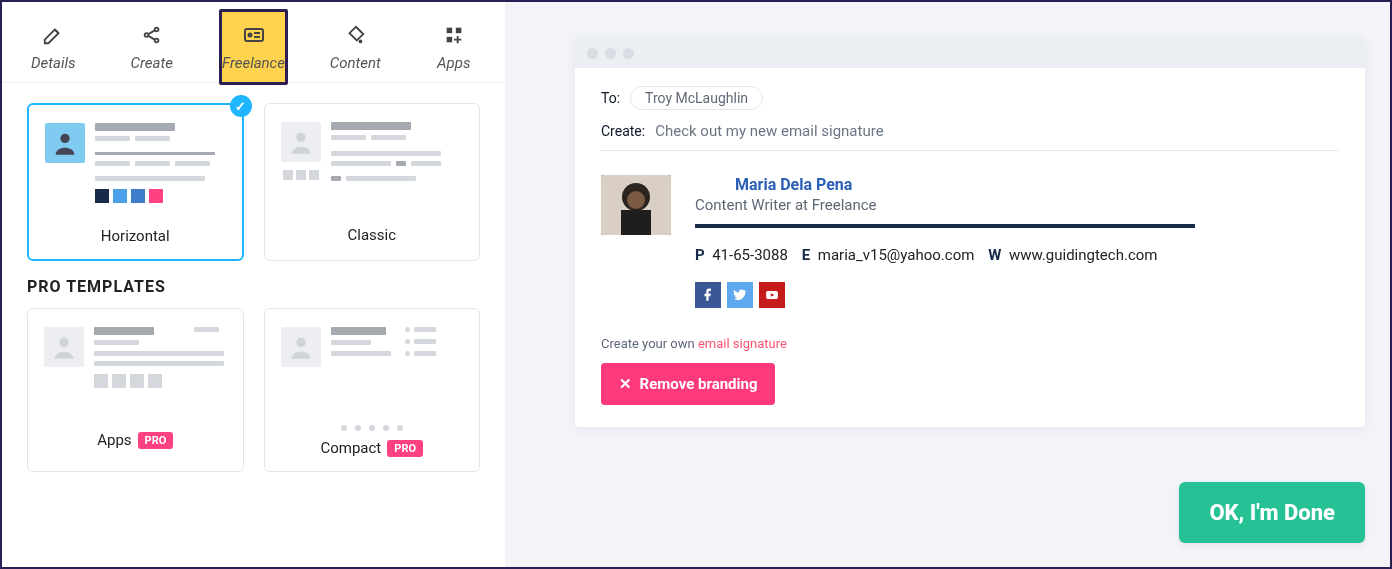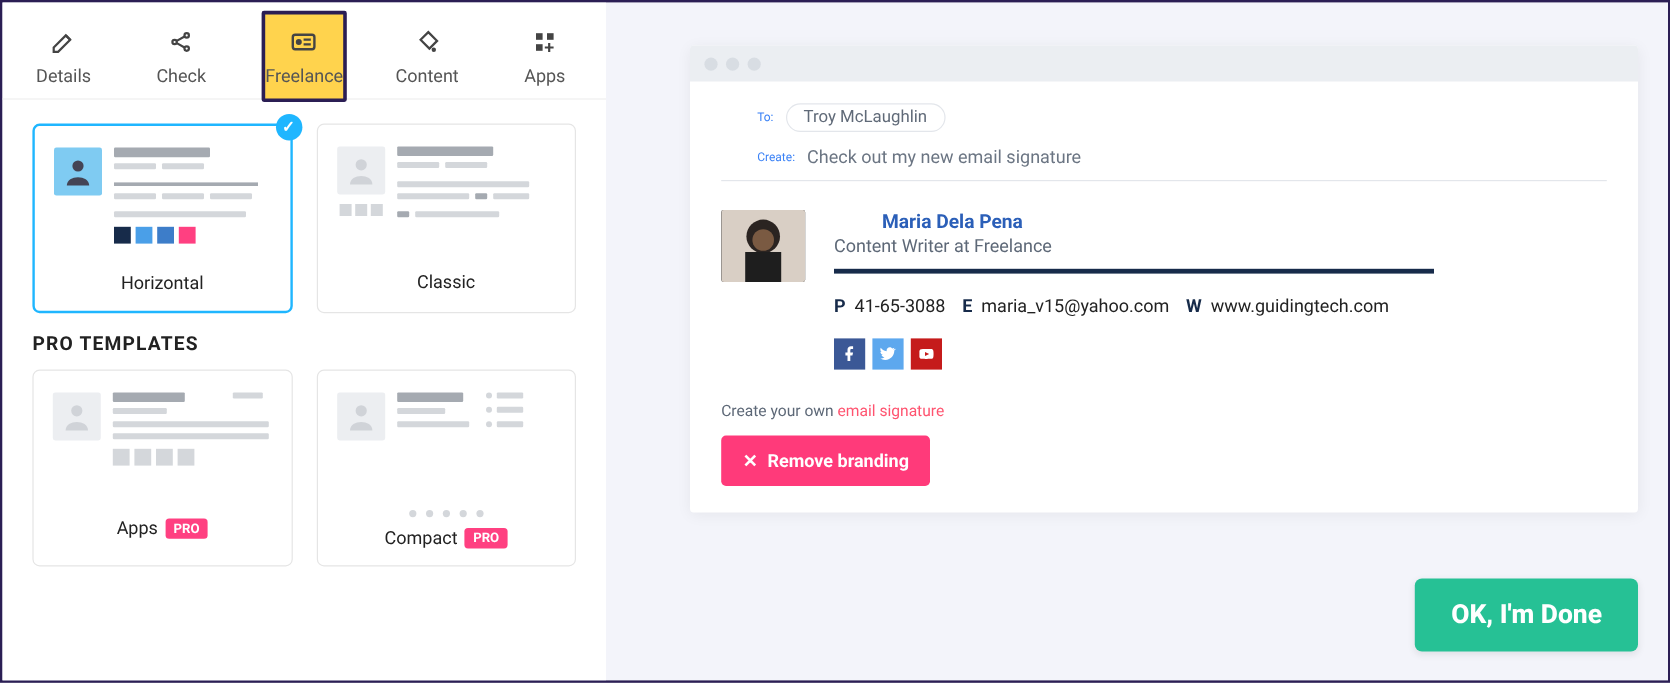--- a/index.html
+++ b/index.html
@@ -9,20 +9,21 @@
     width: 503px;
     background: #fff;
     display: flex;
     flex-direction: column;
   }
   .tabs {
     display: flex;
     padding: 10px 20px 0 20px;
     border-bottom: 1px solid #eee;
     gap: 36px;
+    font-style: italic;
   }
   .tab {
     flex: 1;
     display: flex;
     flex-direction: column;
     align-items: center;
     justify-content: center;
     height: 70px;
     cursor: pointer;
     color: #555;
@@ -102,21 +103,21 @@
   .mail-titlebar{
     background:#ebeef2;
     height:30px;
     display:flex; align-items:center;
     padding:0 12px; gap:7px;
     border-top-left-radius:3px; border-top-right-radius:3px;
   }
   .win-dot{width:11px;height:11px;border-radius:50%;background:#d8dde3;}
   .mail-body{padding: 18px 26px 22px 26px;}
   .mail-row{display:flex;align-items:center;gap:10px;margin-bottom:12px;}
-  .mail-label{color:#3b82f6;font-size:10px;margin-left:30px;}
+  .mail-label{color:#0f172a;font-size:14px;}
   .chip{border:1px solid #e3e6eb;border-radius:15px;padding:3px 14px;font-size:14px;color:#606a78;}
   .subj-line{border-bottom:1px solid #e3e6eb; padding-bottom:10px; margin-bottom:24px;}
   .subj-txt{color:#6b7583;font-size:15px;}
   .sig-row{display:flex; gap:24px; align-items:flex-start;}
   .sig-photo{width:70px;height:60px;background:#333;border-radius:2px;overflow:hidden;}
   .sig-photo svg{display:block;}
   .sig-content{}
   .sig-name{color:#2b5fb8;font-weight:700;font-size:16px;margin-left:40px;}
   .sig-title{color:#5d6877;font-size:15px;margin:2px 0 10px 0;}
   .sig-rule{height:4px;background:#172b4a;width:500px;margin-bottom:18px;}
@@ -162,21 +163,21 @@
     </div>
     <div class="tab">
       <span class="ico">
         <svg viewBox="0 0 24 24" width="22" height="22" fill="none" stroke="#444" stroke-width="2">
             <circle cx="6" cy="12" r="2"></circle>
             <circle cx="17" cy="6" r="2"></circle>
             <circle cx="17" cy="18" r="2"></circle>
             <path d="M8 11l7-4M8 13l7 4"></path>
           </svg>
       </span>
-      <span>Check</span>
+      <span>Create</span>
     </div>
     <div class="tab active">
       <span class="ico">
         <svg viewBox="0 0 24 24" width="24" height="24" fill="none" stroke="#444" stroke-width="2">
             <rect x="3" y="6" width="18" height="12" rx="2"></rect>
             <circle cx="8" cy="12" r="1.5" fill="#444"></circle>
             <path d="M12 10h6M12 14h6"></path>
           </svg>
       </span>
       <span>Freelance</span>

